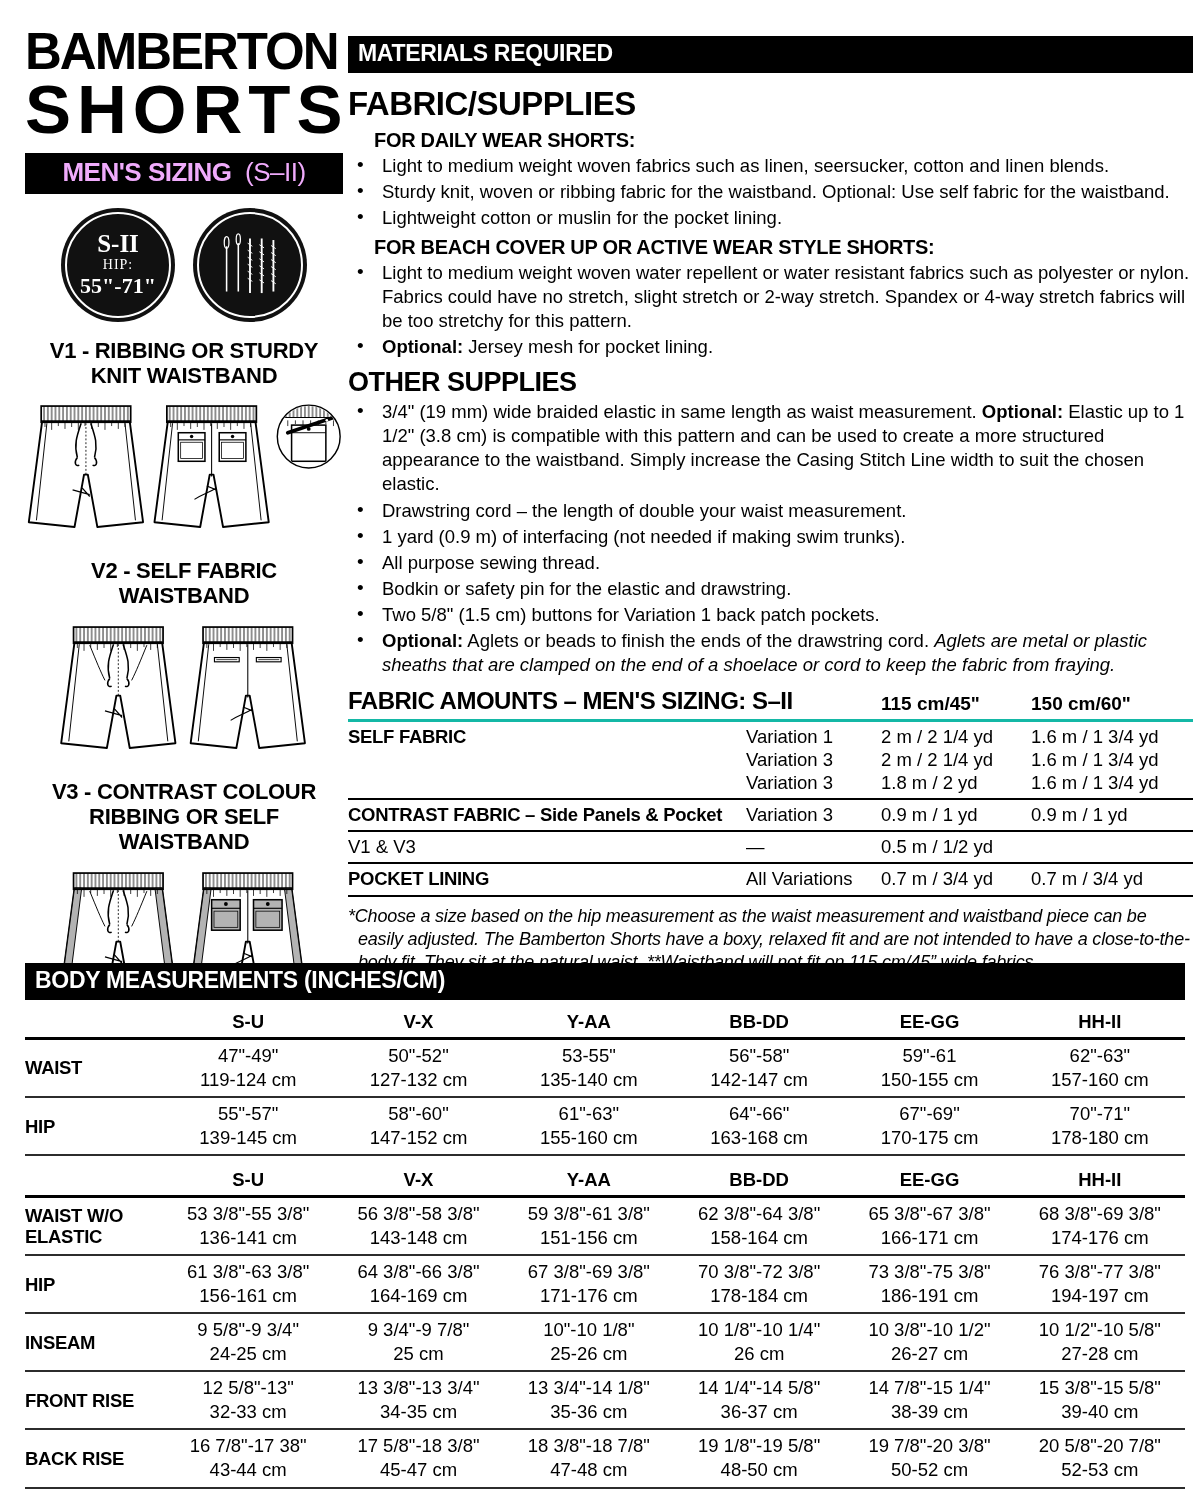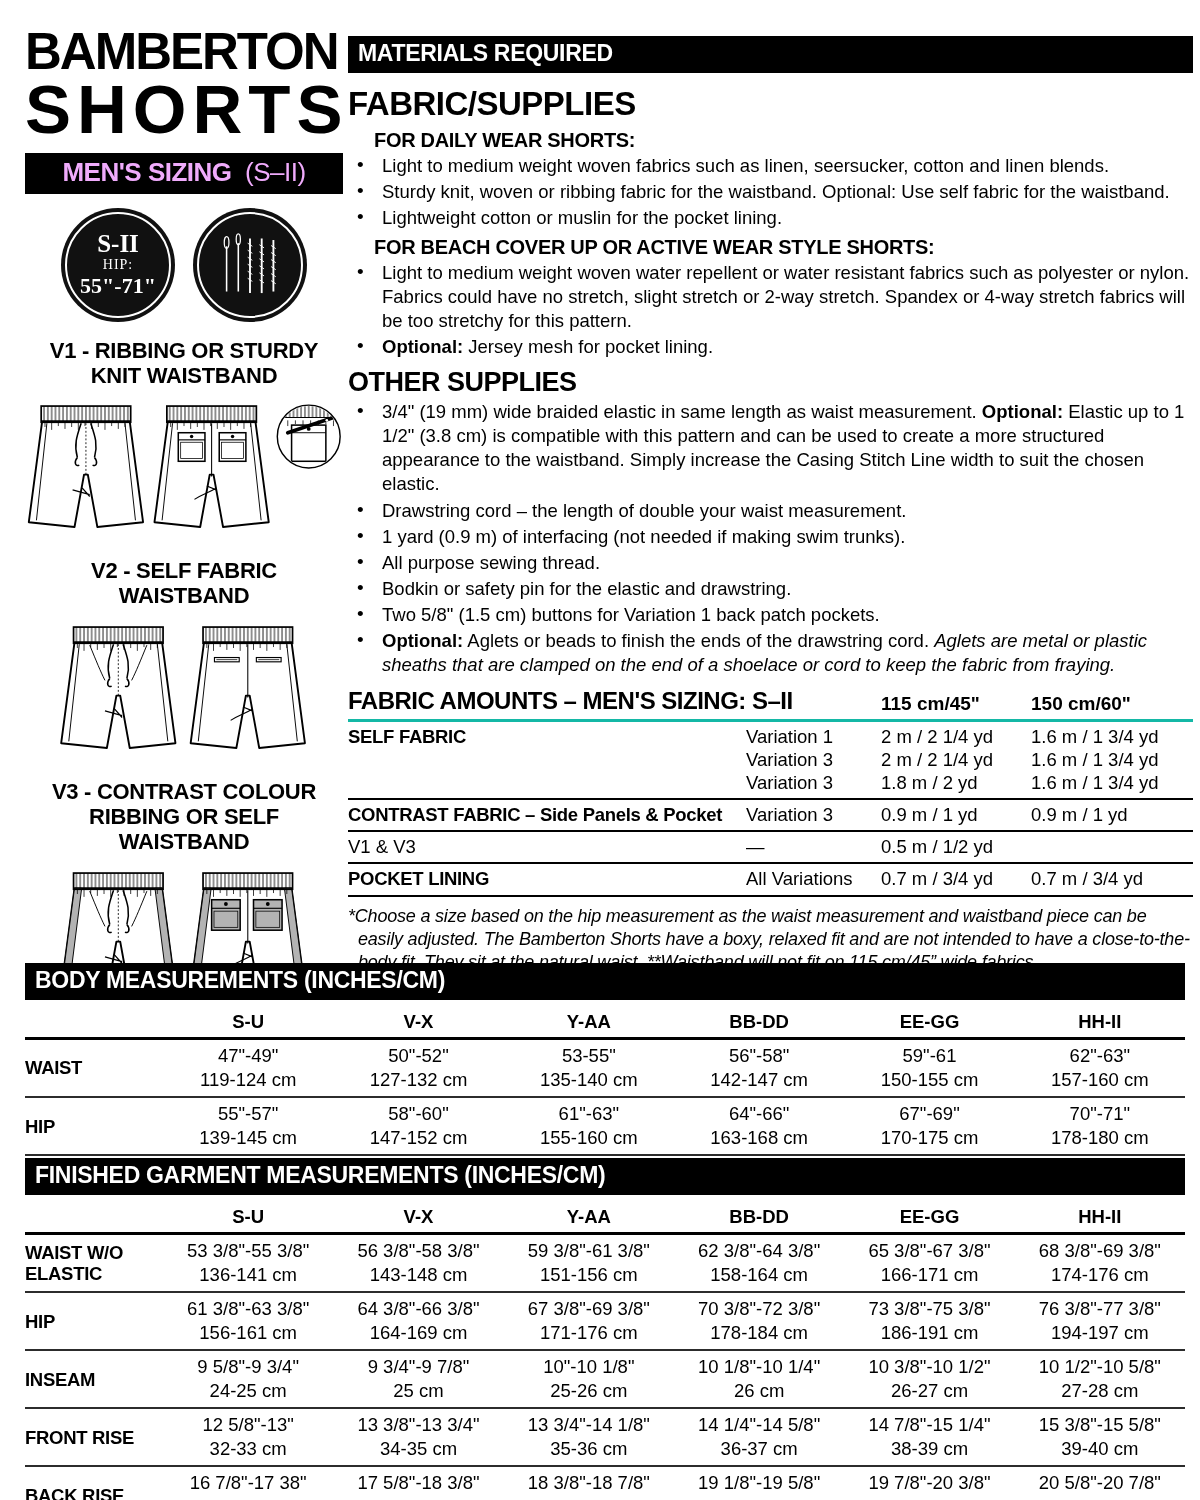--- a/index.html
+++ b/index.html
@@ -394,21 +394,20 @@
           </div>
           <div class="m-cell">
             <div>70"-71"</div>
             <div>178-180 cm</div>
           </div>
         </div>
       </div>
   </div>
 
   <div class="section fin-section">
-    <div class="black-bar">FINISHED GARMENT MEASUREMENTS (INCHES/CM)</div>
     <div class="m-table">
         <div class="m-row m-head">
           <div class="m-label"></div>
           <div class="m-cell m-colhead">S-U</div>
           <div class="m-cell m-colhead">V-X</div>
           <div class="m-cell m-colhead">Y-AA</div>
           <div class="m-cell m-colhead">BB-DD</div>
           <div class="m-cell m-colhead">EE-GG</div>
           <div class="m-cell m-colhead">HH-II</div>
         </div>

